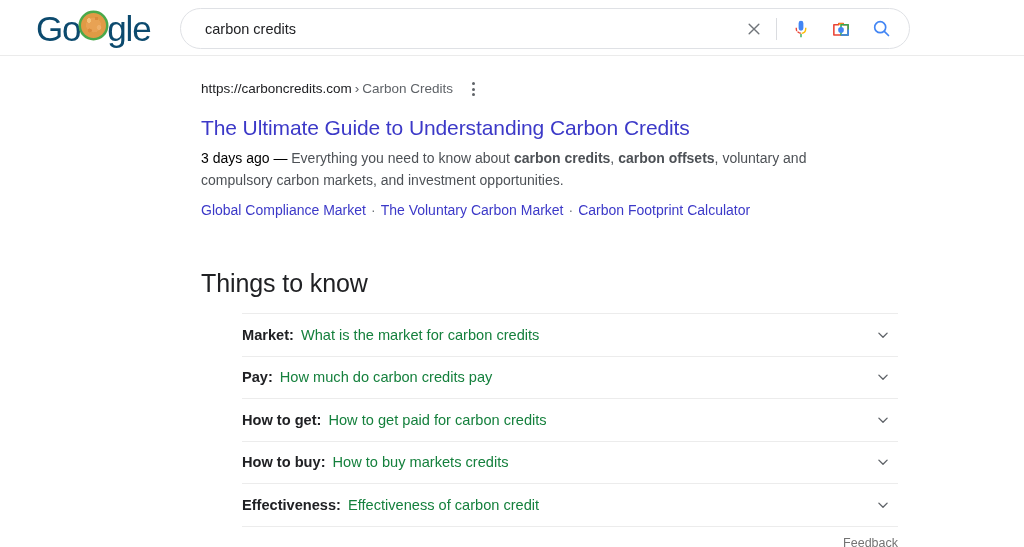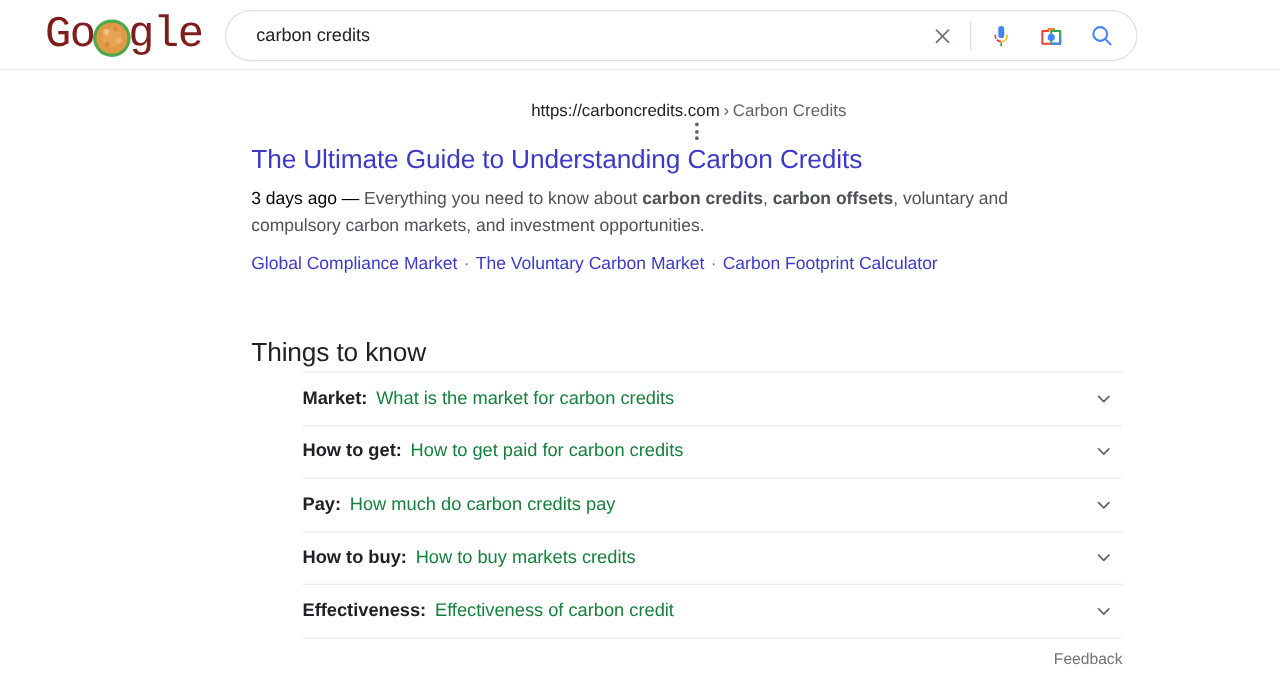--- a/index.html
+++ b/index.html
@@ -31,27 +31,27 @@
   .logo {
     position: absolute;
     left: 36px;
     top: 8px;
     height: 40px;
     display: flex;
     align-items: center;
     user-select: none;
   }
   .logo-text {
-    font-family: Liberation Mono, monospace;
+    font-family: Liberation Sans, sans-serif;
     font-size: 35px;
     letter-spacing: -1.2px;
-    color: #7f1d1d;
+    color: #0c4a6e;
     font-weight: 400;
     display: flex;
-    align-items: center;
+    align-items: flex-start;
     line-height: 1;
   }
   .logo-text .ltr { display: inline-block; }
   .logo-doodle-o {
     display: inline-block;
     width: 25px;
     height: 25px;
     border-radius: 50%;
     position: relative;
     margin: 0 1px;
@@ -115,21 +115,20 @@
     padding-top: 24px;
     box-sizing: border-box;
   }
   .result-block { width: 700px; }
 
   .result-url-row {
     display: flex;
     align-items: center;
     height: 18px;
     margin-bottom: 5px;
-    flex-direction: column;
   }
   .result-url {
     font-size: 13.5px;
     line-height: 18px;
     color: #202124;
     white-space: nowrap;
   }
   .result-url .crumb-sep { color: #5f6368; padding: 0 3px; }
   .result-url .crumb { color: #5f6368; }
   .kebab {
@@ -186,24 +185,25 @@
     color: #70757a;
     padding: 0 5px;
   }
 
   
   .ttk {
     margin-top: 49px;
     width: 697px;
   }
   .ttk-heading {
-    font-size: 21px;
+    font-size: 25px;
     line-height: 28px;
     color: #202124;
     font-weight: 400;
+    margin-bottom: 16px;
     letter-spacing: -0.1px;
   }
   .ttk-list {
     border-top: 1px solid #ececec;
     margin-left: 41px;
   }
   .ttk-row {
     border-bottom: 1px solid #ececec;
     height: 41.5px;
     display: flex;
@@ -339,40 +339,40 @@
         <span class="ttk-label">Market:</span>
         <span class="ttk-question">What is the market for carbon credits</span>
         <span class="chev">
           <svg width="18" height="18" viewBox="0 0 24 24">
             <path d="M6.5 9.5 L12 15 L17.5 9.5" fill="none" stroke="#5f6368" stroke-width="1.8" stroke-linecap="round" stroke-linejoin="round"></path>
           </svg>
         </span>
       </div>
 
       <div class="ttk-row">
+        <span class="ttk-label">Pay:</span>
+        <span class="ttk-question">How much do carbon credits pay</span>
+        <span class="chev">
+          <svg width="18" height="18" viewBox="0 0 24 24">
+            <path d="M6.5 9.5 L12 15 L17.5 9.5" fill="none" stroke="#5f6368" stroke-width="1.8" stroke-linecap="round" stroke-linejoin="round"></path>
+          </svg>
+        </span>
+      </div>
+
+      <div class="ttk-row">
         <span class="ttk-label">How to get:</span>
         <span class="ttk-question">How to get paid for carbon credits</span>
         <span class="chev">
           <svg width="18" height="18" viewBox="0 0 24 24">
             <path d="M6.5 9.5 L12 15 L17.5 9.5" fill="none" stroke="#5f6368" stroke-width="1.8" stroke-linecap="round" stroke-linejoin="round"></path>
           </svg>
         </span>
       </div>
 
       <div class="ttk-row">
-        <span class="ttk-label">Pay:</span>
-        <span class="ttk-question">How much do carbon credits pay</span>
-        <span class="chev">
-          <svg width="18" height="18" viewBox="0 0 24 24">
-            <path d="M6.5 9.5 L12 15 L17.5 9.5" fill="none" stroke="#5f6368" stroke-width="1.8" stroke-linecap="round" stroke-linejoin="round"></path>
-          </svg>
-        </span>
-      </div>
-
-      <div class="ttk-row">
         <span class="ttk-label">How to buy:</span>
         <span class="ttk-question">How to buy markets credits</span>
         <span class="chev">
           <svg width="18" height="18" viewBox="0 0 24 24">
             <path d="M6.5 9.5 L12 15 L17.5 9.5" fill="none" stroke="#5f6368" stroke-width="1.8" stroke-linecap="round" stroke-linejoin="round"></path>
           </svg>
         </span>
       </div>
 
       <div class="ttk-row">

